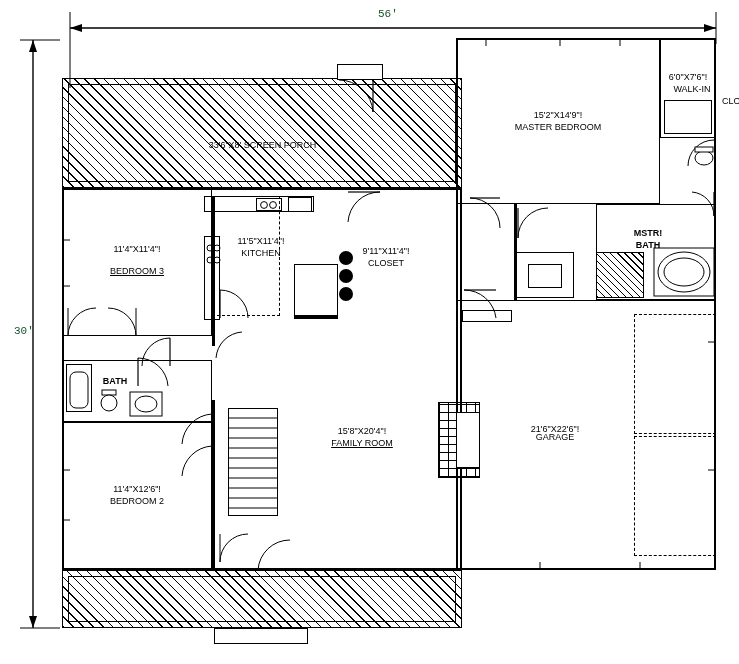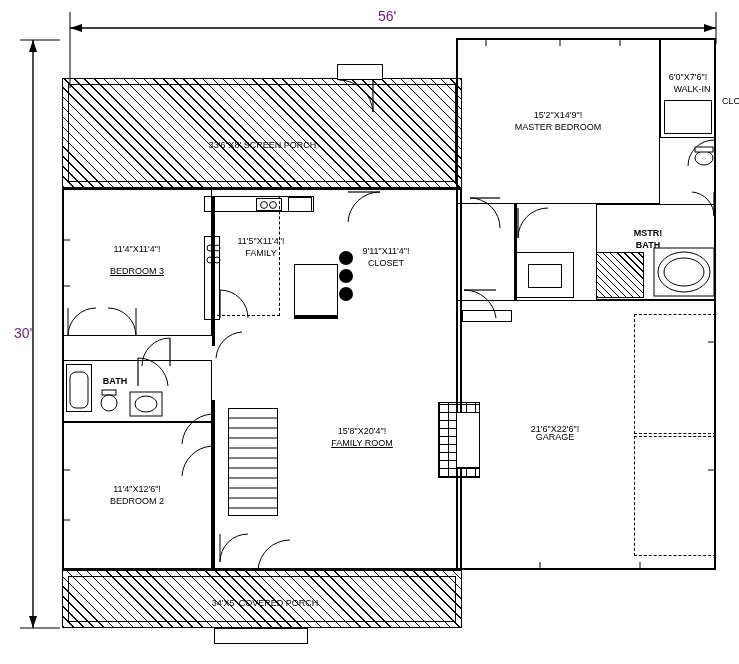--- a/index.html
+++ b/index.html
@@ -1,21 +1,21 @@
 <!DOCTYPE html>
 <html><head>
 <meta charset="utf-8">
 <style>
   html,body{margin:0;padding:0;background:#ffffff;}
   body{font-family:"Liberation Sans", sans-serif;}
   #stage{position:relative;width:739px;height:664px;overflow:hidden;background:#fff;}
   .abs{position:absolute;}
   .lbl{position:absolute;font-size:9px;line-height:11px;color:#000;text-align:center;white-space:pre;font-family:"Liberation Sans", sans-serif;}
   .lbl.b{font-weight:bold;}
-  .dimtxt{position:absolute;font-size:14px;color:#701a75;font-family:Liberation Sans, sans-serif;}
+  .dimtxt{position:absolute;font-size:11px;color:#14532d;font-family:Liberation Mono, monospace;}
   .wall{position:absolute;background:#000;}
   .rect{position:absolute;border:1px solid #000;box-sizing:border-box;}
   .thin{position:absolute;border:1px solid #000;box-sizing:border-box;background:transparent;}
   .hatch{
     background-image:repeating-linear-gradient(45deg, #000 0 1px, transparent 1px 7px);
   }
   .hatch2{
     background-image:repeating-linear-gradient(45deg, #000 0 1px, transparent 1px 5px);
   }
   .brick{
@@ -141,21 +141,21 @@
     <line x1="70" y1="30" x2="70" y2="2" stroke="#000" stroke-width="1"></line>
   </svg>
 
   <svg class="abs" style="left:140px;top:336px;width:36px;height:34px;">
     <path d="M30,2 A28,28 0 0 0 2,30" fill="none" stroke="#000" stroke-width="1"></path>
     <line x1="30" y1="2" x2="30" y2="30" stroke="#000" stroke-width="1.2"></line>
   </svg>
 
   <div class="dash" style="left:212px;top:196px;width:68px;height:120px;"></div>
   <div class="lbl" style="left:220px;top:236px;width:82px;">11'5"X11'4"!</div>
-  <div class="lbl" style="left:220px;top:248px;width:82px;">FAMILY</div>
+  <div class="lbl" style="left:220px;top:248px;width:82px;">KITCHEN</div>
 
   <div class="thin" style="left:204px;top:236px;width:16px;height:84px;"></div>
   <div class="thin" style="left:204px;top:196px;width:110px;height:16px;"></div>
 
   <svg class="abs" style="left:204px;top:240px;width:18px;height:34px;">
     <circle cx="6" cy="8" r="3" fill="none" stroke="#000"></circle>
     <circle cx="13" cy="8" r="3" fill="none" stroke="#000"></circle>
     <circle cx="6" cy="20" r="3" fill="none" stroke="#000"></circle>
     <circle cx="13" cy="20" r="3" fill="none" stroke="#000"></circle>
   </svg>
@@ -249,21 +249,20 @@
     <path d="M4,32 A32,32 0 0 1 36,2" fill="none" stroke="#000" stroke-width="1"></path>
     <line x1="4" y1="32" x2="36" y2="32" stroke="#000" stroke-width="1.2"></line>
   </svg>
   <svg class="abs" style="left:218px;top:532px;width:36px;height:34px;">
     <path d="M2,30 A28,28 0 0 1 30,2" fill="none" stroke="#000" stroke-width="1"></path>
     <line x1="2" y1="30" x2="2" y2="2" stroke="#000" stroke-width="1"></line>
   </svg>
 
   <div class="rect hatch" style="left:62px;top:570px;width:400px;height:58px;"></div>
   <div class="thin" style="left:68px;top:576px;width:388px;height:46px;"></div>
-  <div class="lbl" style="left:160px;top:598px;width:210px;">34'X5' COVERED PORCH</div>
   <div class="rect" style="left:214px;top:628px;width:94px;height:16px;background:#fff;"></div>
 
   <svg class="abs" style="left:0;top:0;width:739px;height:664px;">
 
     <line x1="486" y1="38" x2="486" y2="46" stroke="#000"></line>
     <line x1="560" y1="38" x2="560" y2="46" stroke="#000"></line>
     <line x1="620" y1="38" x2="620" y2="46" stroke="#000"></line>
 
     <line x1="708" y1="342" x2="716" y2="342" stroke="#000"></line>
     <line x1="708" y1="470" x2="716" y2="470" stroke="#000"></line>

